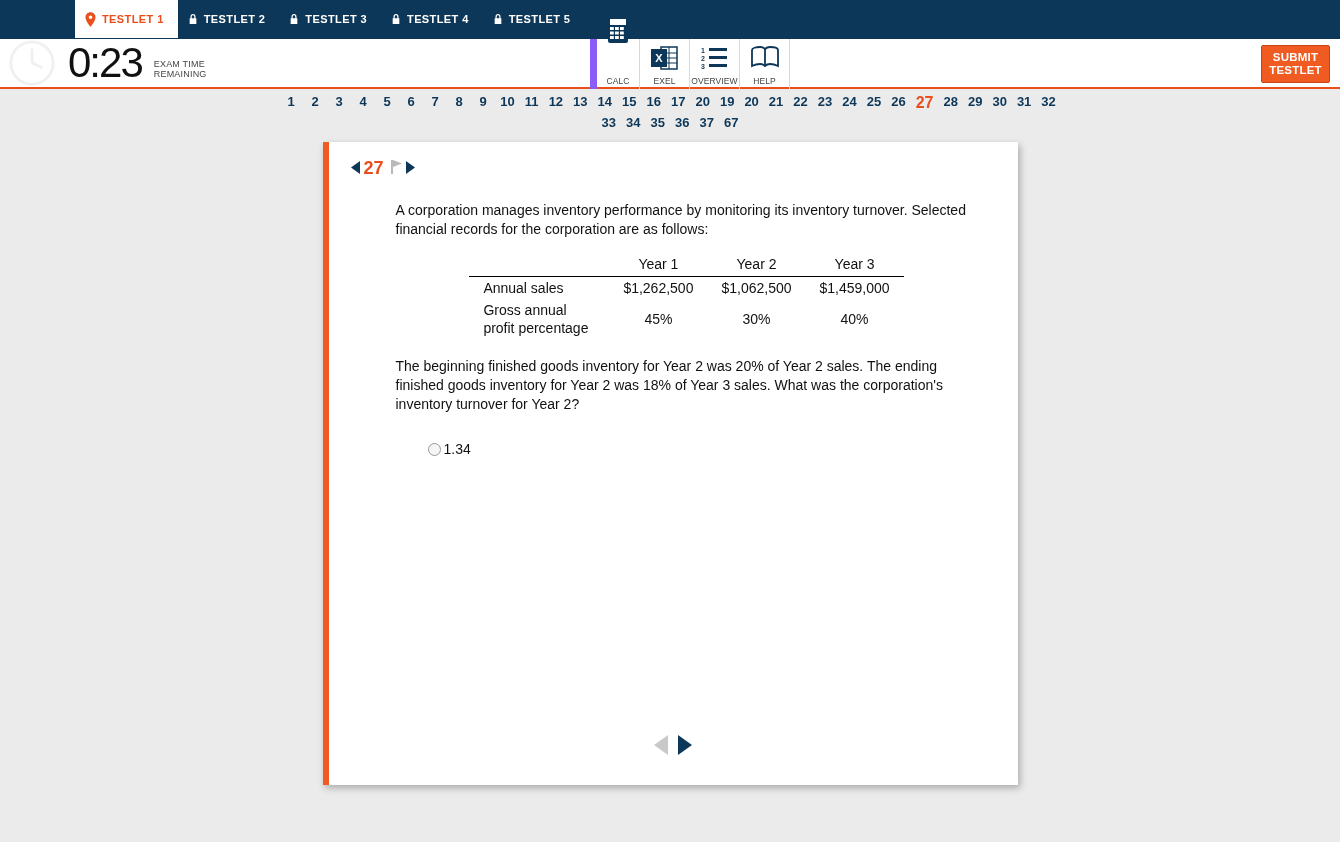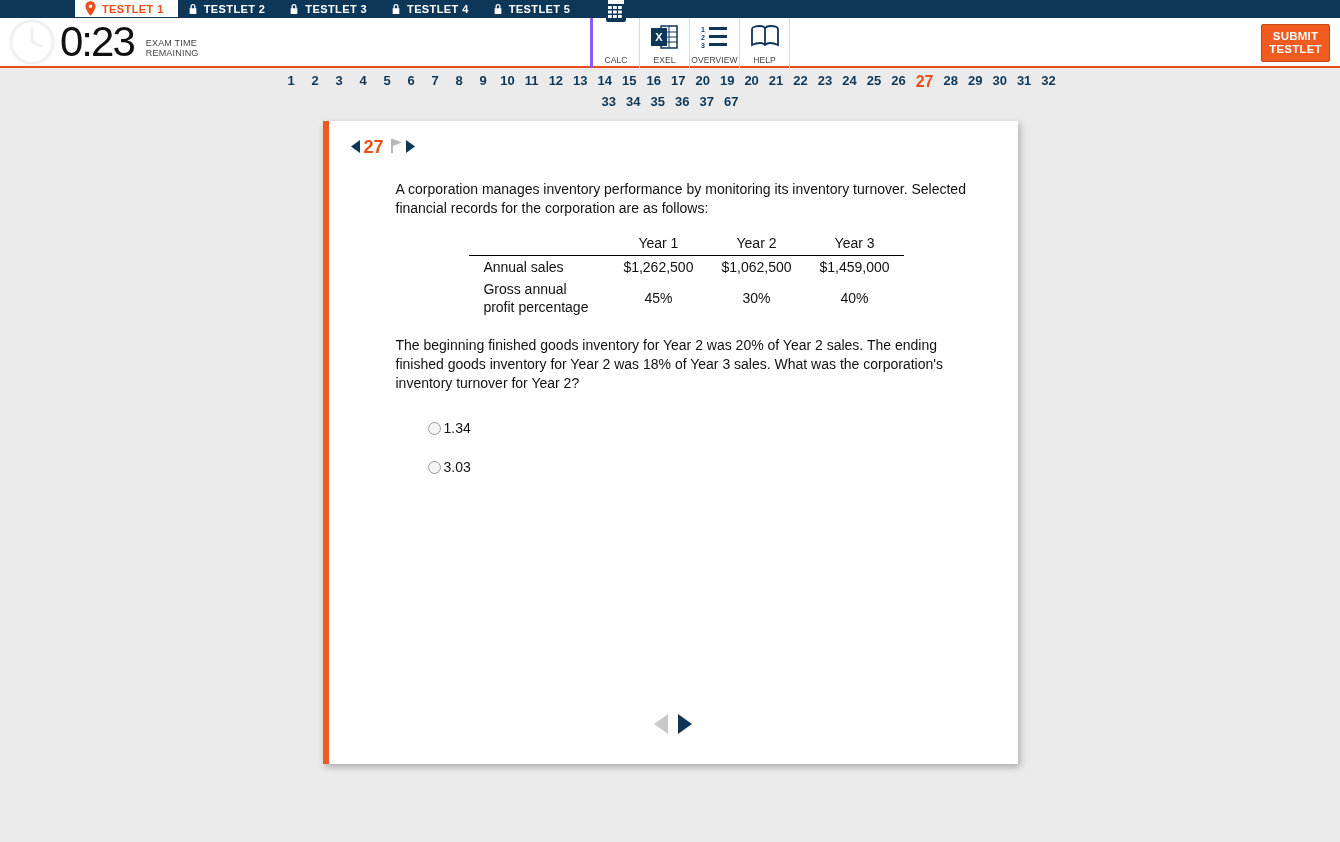--- a/index.html
+++ b/index.html
@@ -6,21 +6,21 @@
   body {
     font-family: Arial, Helvetica, sans-serif;
     background: #ebebeb;
     width: 1340px;
     height: 842px;
     overflow: hidden;
   }
   
   .tabs-bar {
     background: #0d3758;
-    height: 18px;
+    height: 39px;
     display: flex;
     align-items: stretch;
     border-bottom: 1px solid #0d3758;
     padding-left: 75px;
     text-align: center;
   }
   .tab {
     display: flex;
     align-items: center;
     padding: 0 14px 0 10px;
@@ -44,20 +44,21 @@
     background: #fff;
     height: 50px;
     border-bottom: 2px solid #e94e1b;
     display: flex;
     align-items: center;
     position: relative;
   }
   .timer-wrap {
     display: flex;
     align-items: center;
+    padding-left: 8px;
     gap: 6px;
   }
   .timer-circle {
     width: 48px; height: 48px;
     position: absolute;
     left: 8px; top: 0;
     opacity: 0.12;
   }
   .timer-text {
     font-size: 42px;
@@ -86,21 +87,21 @@
   .tool {
     width: 50px;
     display: flex;
     flex-direction: column;
     align-items: center;
     justify-content: flex-end;
     border-right: 1px solid #d9d9d9;
     padding-bottom: 3px;
     cursor: pointer;
   }
-  .tool:first-child { border-left: 3px solid #8b5cf6; gap: 32px; }
+  .tool:first-child { border-left: 7px solid #8b5cf6; gap: 32px; }
   .tool .icon-slot { flex: 1; display: flex; align-items: center; justify-content: center; }
   .tool-label {
     font-size: 8.5px;
     color: #444;
     letter-spacing: 0.1px;
   }
   .submit-btn {
     position: absolute;
     right: 10px;
     top: 6px;
@@ -449,24 +450,20 @@
       </tbody>
         </table>
 
       <p>The beginning finished goods inventory for Year 2 was 20% of Year 2 sales. The ending finished goods inventory for Year 2 was 18% of Year 3 sales. What was the corporation's inventory turnover for Year 2?</p>
 
       <div class="options">
         <div class="option">
           <span class="radio"></span>
           <span>1.34</span>
         </div>
-        <div class="option">
-          <span class="radio"></span>
-          <span>3.03</span>
-        </div>
       </div>
     </div>
 
     <div class="card-footer-nav">
       <span class="tri">
         <svg width="14" height="20" viewBox="0 0 14 20">
             <polygon points="14,0 14,20 0,10" fill="#c9c9c9"></polygon>
           </svg>
       </span>
       <span class="tri">

